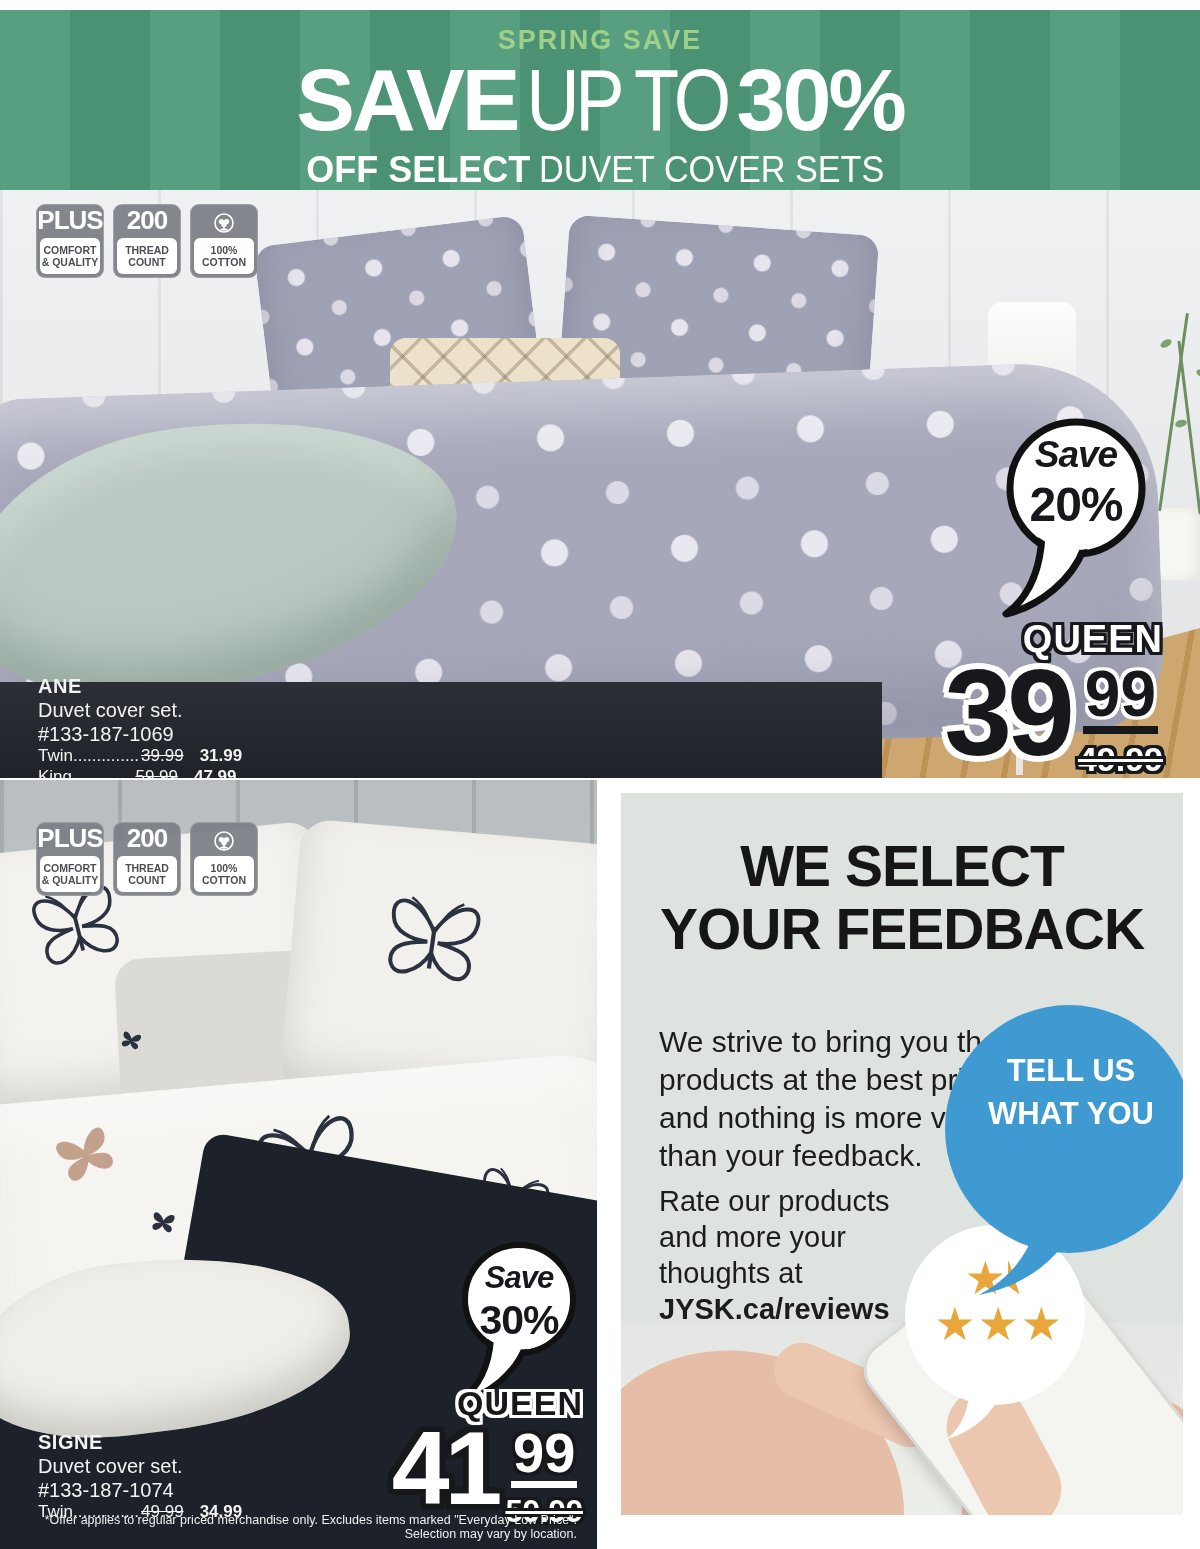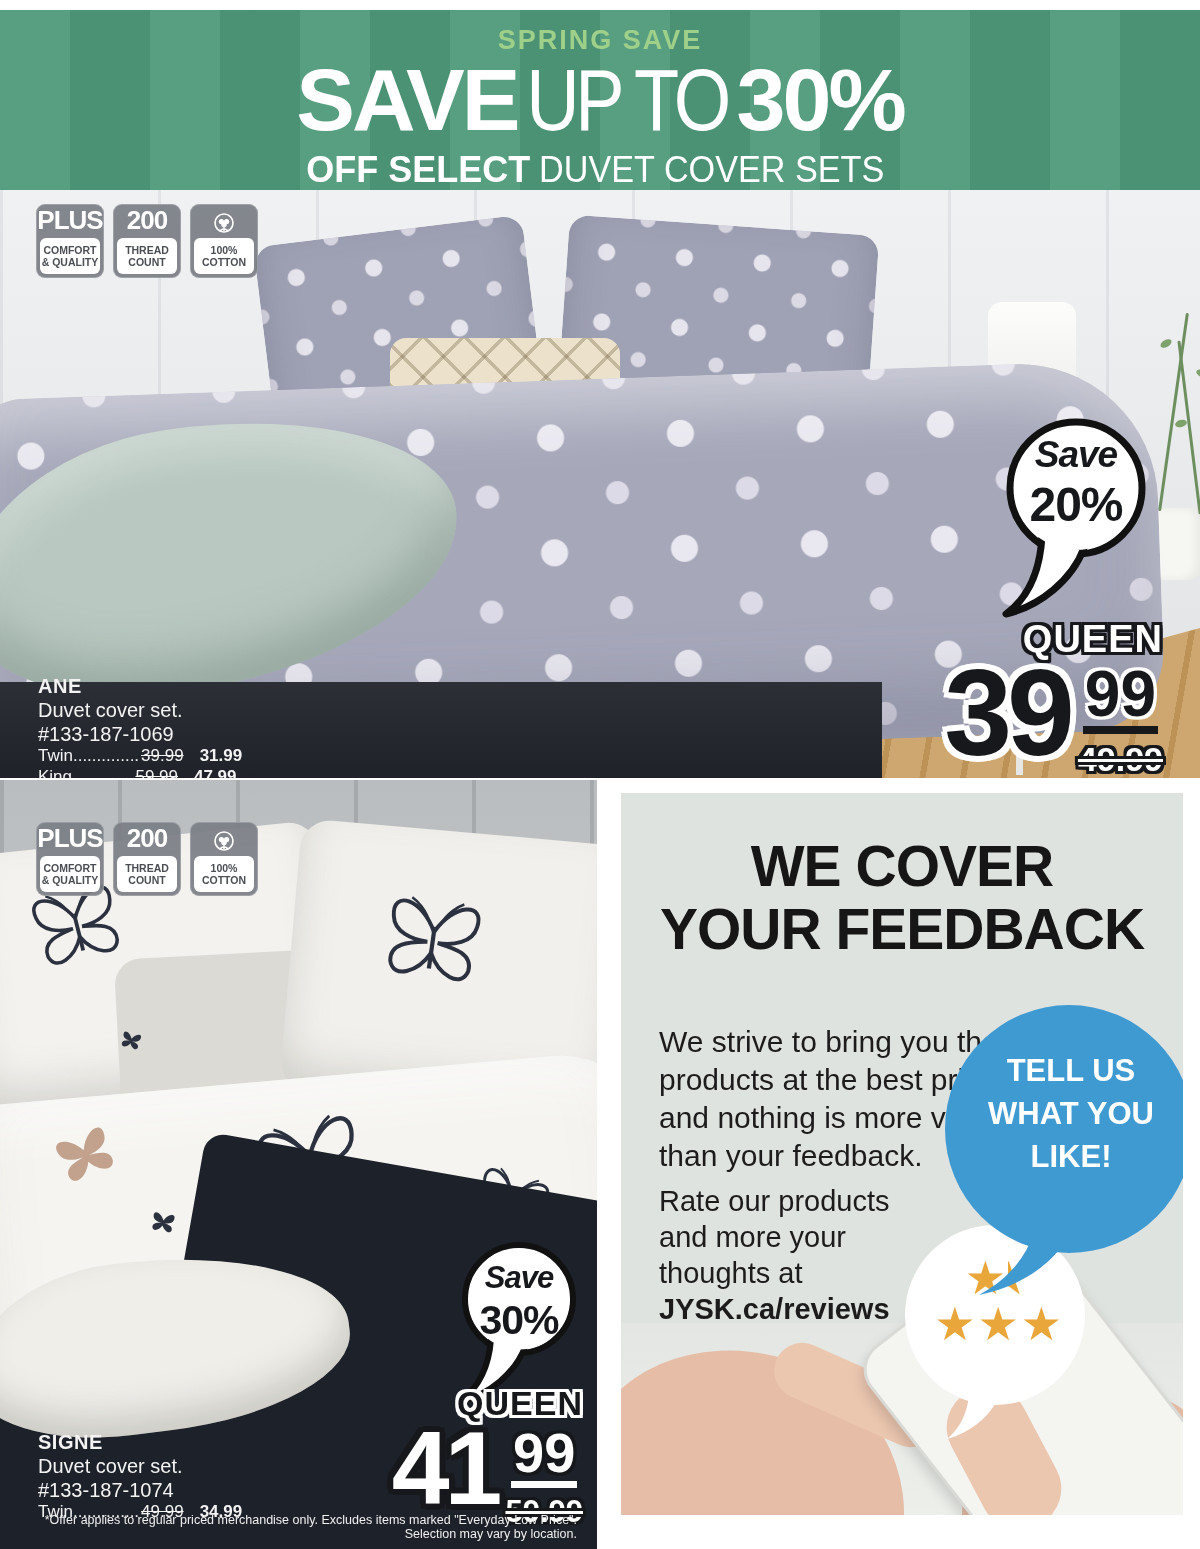--- a/index.html
+++ b/index.html
@@ -341,21 +341,21 @@
       <div class="idesc">Duvet cover set.</div>
       <div class="isku">#133-187-1074</div>
       <div class="irow"><span>Twin..............</span><span class="iwas">49.99</span><span class="inow">34.99</span></div>
     </div>
 
     <div class="footnote">*Offer applies to regular priced merchandise only. Excludes items marked "Everyday Low Price". Selection may vary by location.</div>
   </div>
 
   <div class="panel">
     <div class="ftitle">
-      <div>WE COVER</div>
+      <div>WE SELECT</div>
       <div>YOUR FEEDBACK</div>
     </div>
     <div class="fbody">We strive to bring you the best products at the best prices, and nothing is more valuable than your feedback.</div>
     <div class="rate">
       <div>Rate our products</div>
       <div>and more your</div>
       <div>thoughts at</div>
       <div class="ratelink">JYSK.ca/reviews</div>
     </div>
 
@@ -376,17 +376,16 @@
       <div><span>★</span><span>★</span><span>★</span></div>
     </div>
 
     <svg class="bb" viewBox="0 0 280 302">
       <circle cx="130" cy="126" r="124" fill="#3f9ad2"></circle>
       <path d="M95 230 C85 258 66 278 40 292 C80 284 112 262 128 236 Z" fill="#3f9ad2"></path>
     </svg>
     <div class="bbtext">
       <div>TELL US</div>
       <div>WHAT YOU</div>
-      <div>LIKE!</div>
     </div>
   </div>
 
 </div>
 
 </body></html>

